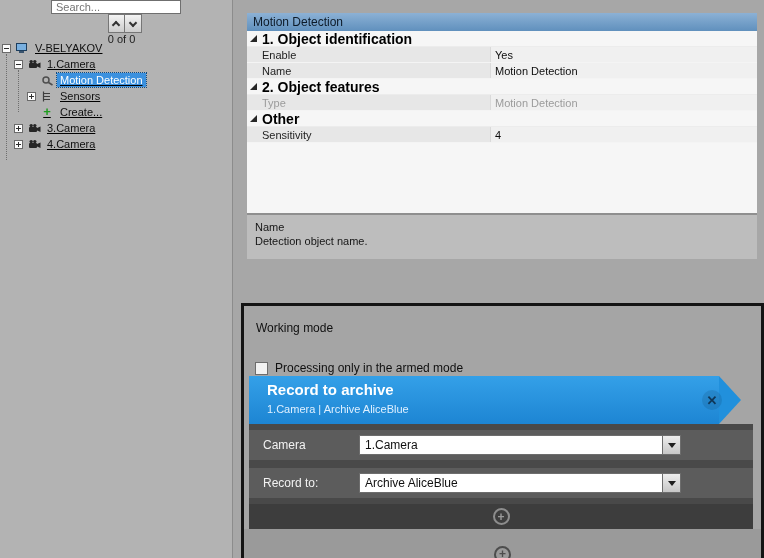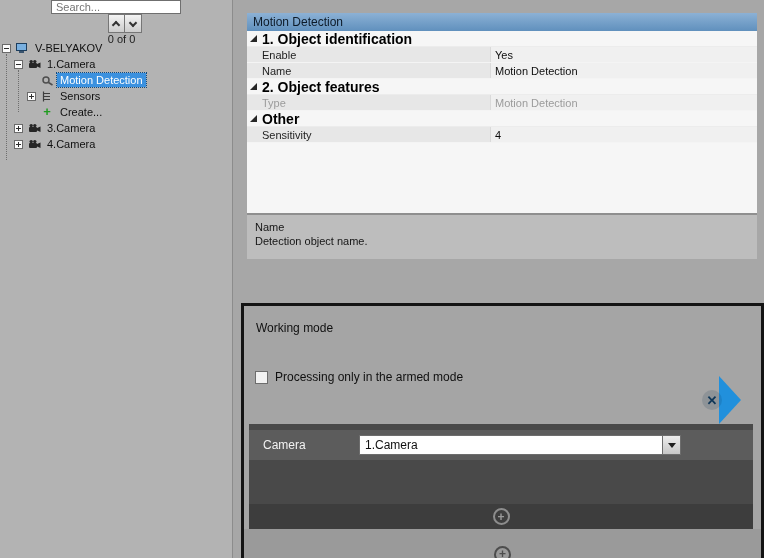--- a/index.html
+++ b/index.html
@@ -24,21 +24,21 @@
   }
   .nav-buttons { display:flex; margin-left:17px; }
   .nav-btn { width:17px; height:19px; background:linear-gradient(#f4f4f4,#cccccc);
     border:1px solid #767676; display:flex; align-items:center; justify-content:center; cursor:pointer; }
   .nav-btn + .nav-btn { border-left:none; }
   .chev { width:6px; height:6px; border-right:2px solid #333; border-bottom:2px solid #333; }
   .chev.up { transform:rotate(-135deg); margin-top:3px; }
   .chev.down { transform:rotate(45deg); margin-top:-2px; }
   .search-counter { margin-left:11px; font-size:11px; color:#1d1d1d; }
 
-  .tree { position:absolute; left:0; top:40px; right:0; bottom:0; }
+  .tree { position:absolute; left:0; top:40px; right:0; bottom:0;text-decoration:underline; }
   .guide { position:absolute; width:0; border-left:1px dotted #6e6e6e; }
   .g1 { left:6px; top:14px; height:106px; }
   .g2 { left:18px; top:30px; height:42px; }
   .titem { height:16px; display:flex; align-items:center; font-size:11px; color:#101010;
     white-space:nowrap; position:relative; cursor:default; }
   .lvl0 { padding-left:2px; } .lvl1 { padding-left:14px; } .lvl2 { padding-left:27px; }
   .expander { width:9px; height:9px; flex:0 0 9px; border:1px solid #6a6a6a; background:#fcfcfc;
     position:relative; margin-right:4px; cursor:pointer; }
   .expander::before { content:""; position:absolute; left:1px; right:1px; top:3px; height:1px; background:#2d2d2d; }
   .expander.plus::after { content:""; position:absolute; top:1px; bottom:1px; left:3px; width:1px; background:#2d2d2d; }
@@ -74,21 +74,21 @@
     border:3px solid #141414; background:#a5a5a5;margin-top:24px; }
   .wm-label { position:absolute; left:12px; top:15px; font-size:12px; color:#101010; }
   .dd { background:#fff; border:1px solid #6d6d6d; display:flex; align-items:stretch; cursor:pointer; }
   .dd-text { flex:1; font-size:12px; padding-left:5px; display:flex; align-items:center; color:#101010;
     overflow:hidden; white-space:nowrap; }
   .dd-btn { width:18px; background:linear-gradient(#ededed,#c7c7c7); border-left:1px solid #6d6d6d;
     display:flex; align-items:center; justify-content:center; }
   .dd-arrow { width:0; height:0; border-left:4px solid transparent; border-right:4px solid transparent;
     border-top:5px solid #1e1e1e; }
   .wm-dd { position:absolute; left:110px; top:11px; width:396px; height:21px; }
-  .armed-row { position:absolute; left:11px; top:64px; display:flex; align-items:center; }
+  .armed-row { position:absolute; left:11px; top:55px; display:flex; align-items:center; }
   .checkbox { width:13px; height:13px; background:#f2f2f2; border:1px solid #6d6d6d; margin-right:7px; cursor:pointer; }
   .armed-label { font-size:12px; color:#101010; }
 
   .action-banner { position:absolute; left:5px; top:70px; width:470px; height:48px;
     background:linear-gradient(180deg,#34a0e8,#1d85d3); color:#fff; }
   .banner-arrow { position:absolute; left:475px; top:70px; width:0; height:0;
     border-top:24px solid transparent; border-bottom:24px solid transparent; border-left:22px solid #2190dc; }
   .banner-title { position:absolute; left:18px; top:5px; font-size:15px; font-weight:bold; }
   .banner-subtitle { position:absolute; left:18px; top:27px; font-size:11px; color:#dff0ff; }
   .banner-close { position:absolute; left:458px; top:84px; width:20px; height:20px; border-radius:50%;
@@ -261,35 +261,48 @@
 
 <div class="rule-panel">
 
   <span class="wm-label">Working mode</span>
 
   <div class="armed-row">
     <span class="checkbox"></span>
     <span class="armed-label">Processing only in the armed mode</span>
   </div>
 
+  <div class="action-banner">
+    <div class="banner-title">Record to archive</div>
+    <div class="banner-subtitle">1.Camera | Archive AliceBlue</div>
+  </div>
   <div class="banner-arrow"></div>
   <div class="banner-close">
     <span>✕</span>
   </div>
 
   <div class="action-body">
     <div class="field-row r1">
       <span class="field-label">Camera</span>
       <div class="dd field-dd">
         <span class="dd-text">1.Camera</span>
         <span class="dd-btn">
           <span class="dd-arrow"></span>
         </span>
       </div>
     </div>
+    <div class="field-row r2">
+      <span class="field-label">Record to:</span>
+      <div class="dd field-dd">
+        <span class="dd-text">Archive AliceBlue</span>
+        <span class="dd-btn">
+          <span class="dd-arrow"></span>
+        </span>
+      </div>
+    </div>
     <div class="plus-row">
       <span class="plus-btn">
         <span>+</span>
       </span>
     </div>
   </div>
 
   <div class="rule-footer">
     <span class="plus-btn dark">
       <span>+</span>

